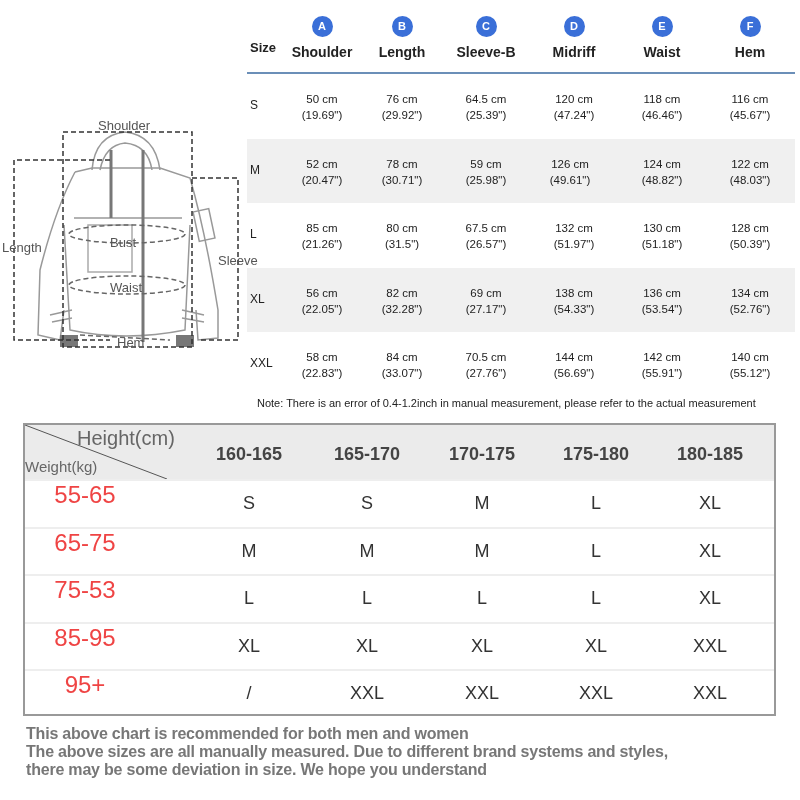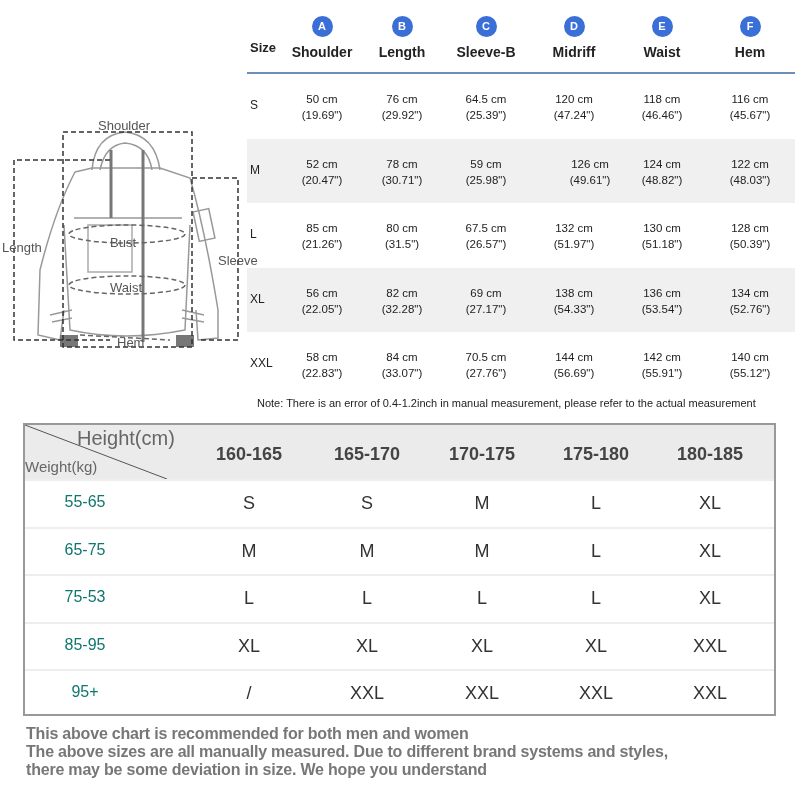--- a/index.html
+++ b/index.html
@@ -22,21 +22,21 @@
   .mrow .cell { position: absolute; width: 90px; text-align: center; top: 17px; font-size: 11.5px; line-height: 16px; color: #222; }
   .note { position: absolute; left: 257px; top: 397px; font-size: 11px; color: #222; }
 
   .grid { position: absolute; left: 23px; top: 423px; width: 753px; height: 293px;
           border: 2px solid #999; border-top-width: 2px; }
   .ghead { height: 54px; background: #ebebeb; position: relative; }
   .ghead .diag-h { position: absolute; left: 52px; top: 2px; font-size: 20px; color: #666; }
   .ghead .diag-w { position: absolute; left: 0; top: 33px; font-size: 15px; color: #666; }
   .ghead .hc { position: absolute; top: 19px; width: 114px; text-align: center; font-size: 18px; font-weight: bold; color: #444; }
   .grow { height: 47.5px; position: relative; border-top: 2px solid #eee; }
-  .grow .wc { position: absolute; left: 10px; width: 100px; text-align: center; top: 12px; font-size: 16px; color: #0f766e; }
+  .grow .wc { position: absolute; left: 10px; width: 100px; text-align: center; top: 0; font-size: 24px; color: #ef4444; }
   .grow .sc { position: absolute; top: 12px; width: 114px; text-align: center; font-size: 18px; color: #333; }
 
   .footer { position: absolute; left: 26px; top: 725px; font-size: 16px; font-weight: bold; color: #777;
             line-height: 18px; letter-spacing: -0.2px; }
 </style>
 </head>
 <body>
 
 <div class="diagram">
   <svg width="250" height="250" viewBox="0 0 250 250">
@@ -145,21 +145,21 @@
           <div>(20.47")</div>
         </div>
         <div class="cell" style="left: 110px;">
           <div>78 cm</div>
           <div>(30.71")</div>
         </div>
         <div class="cell" style="left: 194px;">
           <div>59 cm</div>
           <div>(25.98")</div>
         </div>
-        <div class="cell" style="left: 298px;">
+        <div class="cell" style="left: 278px;">
           <div>126 cm</div>
           <div>(49.61")</div>
         </div>
         <div class="cell" style="left: 370px;">
           <div>124 cm</div>
           <div>(48.82")</div>
         </div>
         <div class="cell" style="left: 458px;">
           <div>122 cm</div>
           <div>(48.03")</div>

